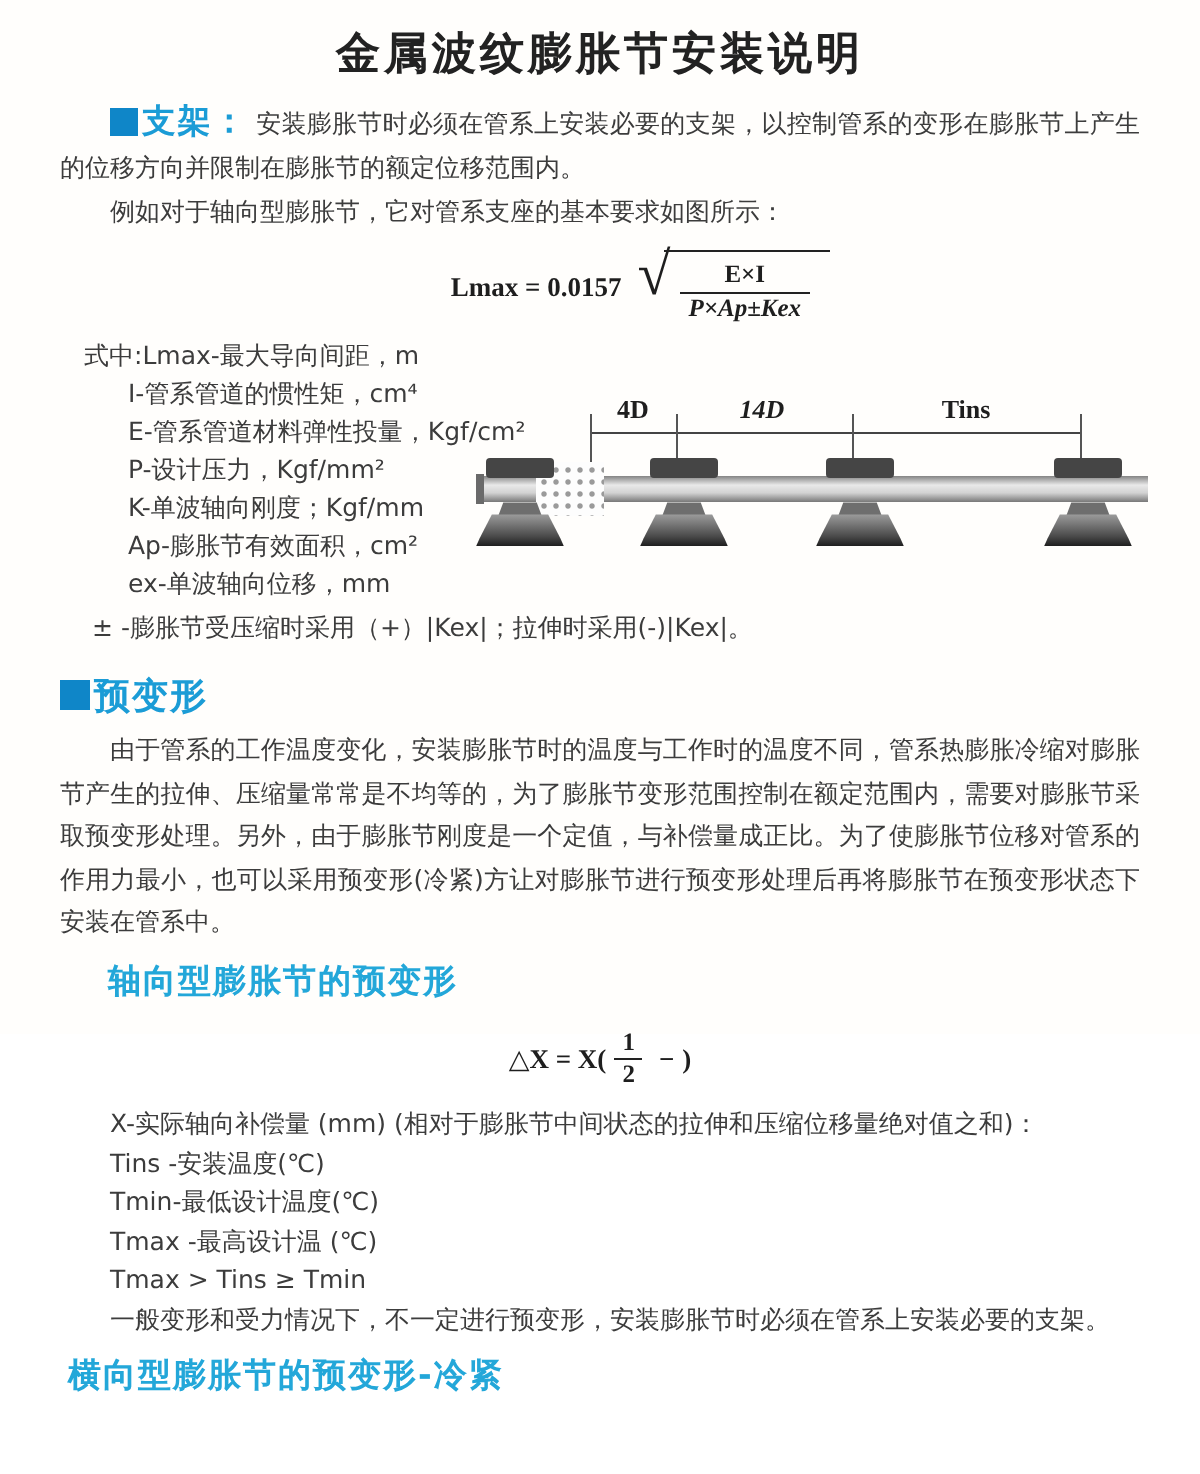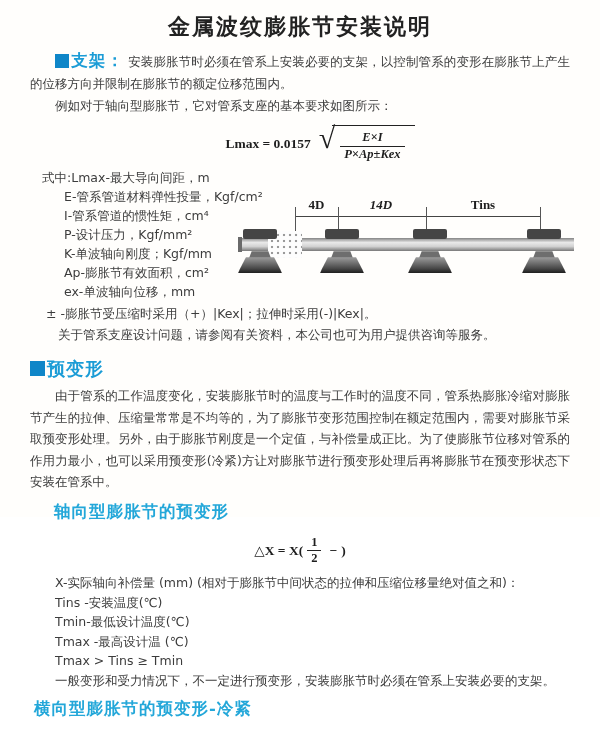--- a/index.html
+++ b/index.html
@@ -34,21 +34,21 @@
     font-family: "Liberation Serif", "DejaVu Serif", serif;
     font-weight: bold; color: #1e1e1e; font-size: 13.5px;
   }
   .f1 { margin: 8px 0 6px; padding-left: 40px; }
   .frac { display: inline-flex; flex-direction: column; text-align: center; line-height: 1.25; font-size: 12.5px; }
   .frac .num { border-bottom: 1px solid #222; padding: 0 4px; }
   .frac .den { padding: 0 4px; }
   .it { font-style: italic; }
   .sqrt-sign { font-size: 30px; font-weight: normal; line-height: 0.85; margin: 0 -3px 0 8px; align-self: flex-start; }
   .sqrt-body { border-top: 1.6px solid #222; padding: 3px 10px 0 8px; }
-  .sqrt-body .frac .num { font-style: italic; }
+  .sqrt-body .frac .num { }
   .sqrt-body .frac .den { font-style: italic; }
   .f-gap { margin: 0 4px; }
 
   
   .def-wrap { position: relative; margin-top: 6px; }
   .defs { padding-left: 42px; }
   .def { font-size: 12.5px; line-height: 19px; white-space: nowrap; }
   .def.sub { padding-left: 22px; }
   .pm-line { padding: 2px 30px 0 46px; font-size: 12.5px; line-height: 21px; }
   .consult-line { padding: 0 30px 0 58px; font-size: 12.5px; line-height: 21px; }
@@ -113,22 +113,22 @@
       <span class="frac">
         <span class="num">E×I</span>
         <span class="den">P×Ap±Kex</span>
       </span>
     </span>
   </div>
 
   <div class="def-wrap">
     <div class="defs">
       <p class="def">式中:Lmax-最大导向间距，m</p>
+      <p class="def sub">I-管系管道的惯性矩，cm⁴</p>
       <p class="def sub">E-管系管道材料弹性投量，Kgf/cm²</p>
-      <p class="def sub">I-管系管道的惯性矩，cm⁴</p>
       <p class="def sub">P-设计压力，Kgf/mm²</p>
       <p class="def sub">K-单波轴向刚度；Kgf/mm</p>
       <p class="def sub">Ap-膨胀节有效面积，cm²</p>
       <p class="def sub">ex-单波轴向位移，mm</p>
     </div>
 
     <div class="diagram">
       <span class="dim-label" style="left:57px; width:43px;">4D</span>
       <span class="dim-label" style="left:99px; width:88px;font-style:italic;">14D</span>
       <span class="dim-label" style="left:188px; width:114px;">Tins</span>
@@ -159,21 +159,20 @@
       </div>
       <div class="support" style="left:284px;">
         <div class="clamp"></div>
         <div class="saddle"></div>
         <div class="base"></div>
       </div>
     </div>
   </div>
 
   <p class="pm-line">± -膨胀节受压缩时采用（+）|Kex|；拉伸时采用(-)|Kex|。</p>
-  <p class="consult-line">关于管系支座设计问题，请参阅有关资料，本公司也可为用户提供咨询等服务。</p>
 
   <div class="sec-head"><span class="h-square"></span><span class="h-text">预变形</span>
   </div>
 
   <p class="para ind" style="line-height:21.5px;">由于管系的工作温度变化，安装膨胀节时的温度与工作时的温度不同，管系热膨胀冷缩对膨胀节产生的拉伸、压缩量常常是不均等的，为了膨胀节变形范围控制在额定范围内，需要对膨胀节采取预变形处理。另外，由于膨胀节刚度是一个定值，与补偿量成正比。为了使膨胀节位移对管系的作用力最小，也可以采用预变形(冷紧)方让对膨胀节进行预变形处理后再将膨胀节在预变形状态下安装在管系中。</p>
 
   <h3 class="sub-head">轴向型膨胀节的预变形</h3>
 
   <div class="formula f2">
     <span>△X = X(</span>

